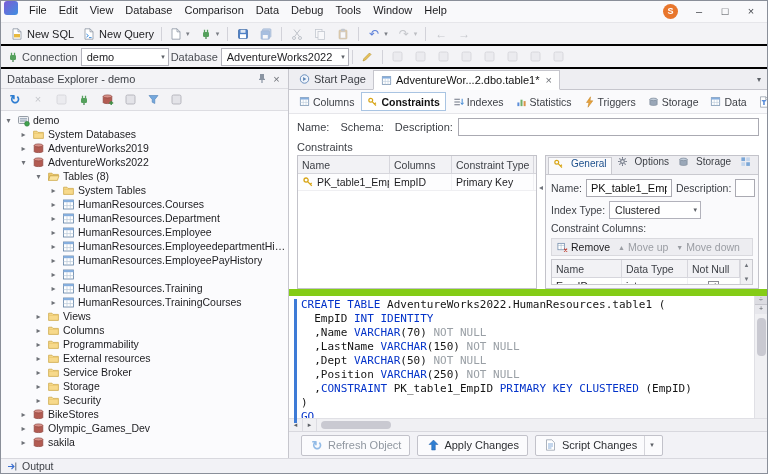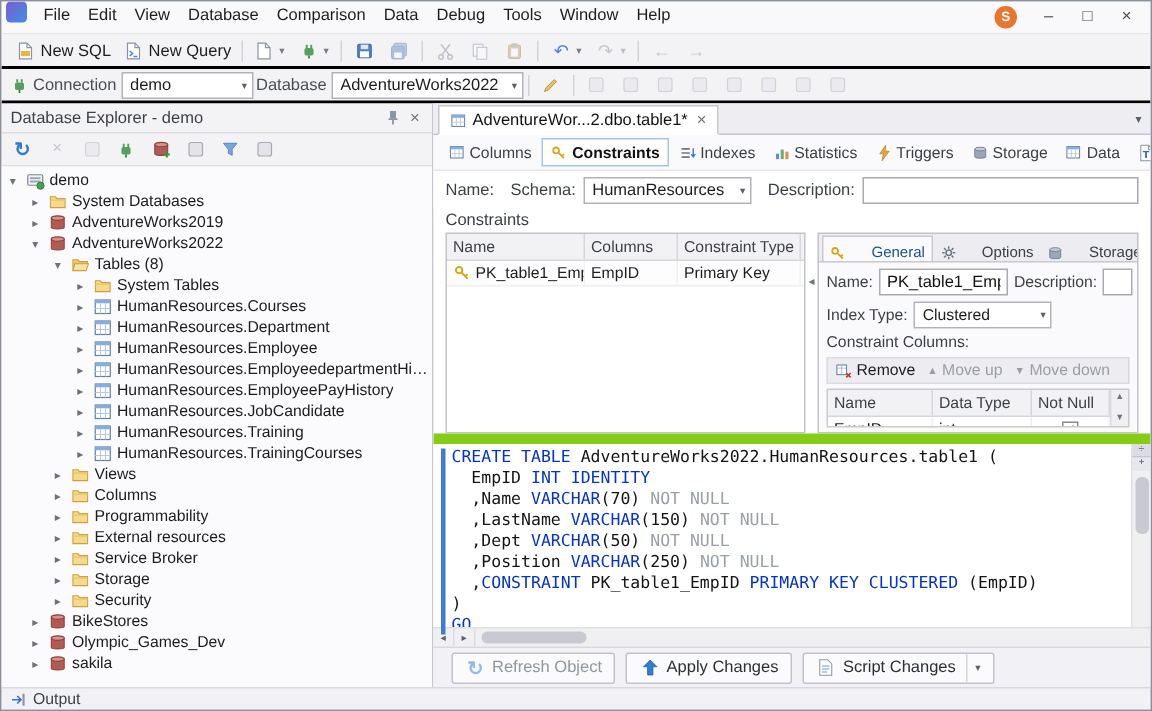--- a/index.html
+++ b/index.html
@@ -65,21 +65,21 @@
   .grid-body{flex:1;overflow:hidden}
   .grid-row{display:flex;height:17px;border-bottom:1px solid #efeff2;font-size:10.5px}
   .grid-row.selected{background:#fdfdfe}
   .gr-cell{padding:1px 4px;border-right:1px solid #f1f1f4;display:flex;align-items:center;gap:3px;overflow:hidden;white-space:nowrap}
   .gr-cell.center{justify-content:center}
   .row-ico{width:12px;height:12px;display:flex;align-items:center;justify-content:center;flex:0 0 auto}
   .vsplitter{width:8px;display:flex;align-items:flex-start;justify-content:center;color:#70747c;font-size:8px;padding-top:28px}
   
   .detail{flex:1;display:flex;flex-direction:column;min-width:0;background:#fafafc;border:1px solid #c3c3ca}
   .detail-tabs{height:19px;display:flex;align-items:flex-end;background:#ededf1;padding:0 2px;gap:1px;border-bottom:1px solid #c9c9cf;font-size:10px;overflow:hidden}
-  .dettab{height:18px;display:flex;align-items:flex-end;gap:17px;padding:0 4px;color:#3c3f45;white-space:nowrap}
+  .dettab{height:18px;display:flex;align-items:flex-start;gap:7px;padding:0 4px;color:#3c3f45;white-space:nowrap}
   .dettab.active{background:#fafafc;border:1px solid #c9c9cf;border-bottom:1px solid #fafafc;margin-bottom:-1px;color:#1c4f8c}
   .detail-body{flex:1;padding:3px 5px;display:flex;flex-direction:column;gap:3px;min-height:0;font-size:10.5px}
   .drow{display:flex;align-items:center;gap:4px;height:19px;flex:0 0 auto}
   .dlabel{color:#3c3f45;white-space:nowrap}
   .mini-toolbar{height:18px;background:#ededf1;border:1px solid #d9d9de;display:flex;align-items:center;gap:8px;padding:0 5px;flex:0 0 auto}
   .mtb{display:flex;align-items:center;gap:3px;white-space:nowrap}
   .mtb.dis{color:#9a9da3}
   .mtb .arr{font-size:7px;color:#9a9da3}
   .dgrid{flex:1;border:1px solid #c9c9cf;background:#fff;display:flex;min-height:0}
   .dgrid-main{flex:1;display:flex;flex-direction:column;min-width:0}
@@ -529,21 +529,20 @@
           </div>
           <div class="tree-row" style="padding-left: 48px;">
             <span class="tree-arrow">▸</span>
             <span class="tree-ico">
               <svg width="13" height="13" viewBox="0 0 13 13">
                 <rect x="1.5" y="2" width="10" height="9" fill="#fff" stroke="#5f7fa3" stroke-width="0.8"></rect>
                 <rect x="1.5" y="2" width="10" height="2.2" fill="#85aede"></rect>
                 <path d="M5 4.2 V11 M8.3 4.2 V11 M1.5 7.6 h10" stroke="#b9c8da" stroke-width="0.7" fill="none"></path>
               </svg>
             </span>
-            <span class="tree-label">HumanResources.JobCandidate</span>
           </div>
           <div class="tree-row" style="padding-left: 48px;">
             <span class="tree-arrow">▸</span>
             <span class="tree-ico">
               <svg width="13" height="13" viewBox="0 0 13 13">
                 <rect x="1.5" y="2" width="10" height="9" fill="#fff" stroke="#5f7fa3" stroke-width="0.8"></rect>
                 <rect x="1.5" y="2" width="10" height="2.2" fill="#85aede"></rect>
                 <path d="M5 4.2 V11 M8.3 4.2 V11 M1.5 7.6 h10" stroke="#b9c8da" stroke-width="0.7" fill="none"></path>
               </svg>
             </span>
@@ -659,20 +658,29 @@
               </svg>
             </span>
             <span class="tree-label">sakila</span>
           </div>
         </div>
     </div>
 
     <div class="main">
 
       <div class="tabstrip">
+          <div class="ftab">
+            <span class="ico10">
+              <svg width="12" height="12" viewBox="0 0 12 12">
+                <circle cx="6" cy="6" r="4.6" fill="#eef3fa" stroke="#5f87b8" stroke-width="1"></circle>
+                <path d="M4.4 3.8 L8 6 L4.4 8.2 Z" fill="#5f87b8"></path>
+              </svg>
+            </span>
+            <span class="ftab-label">Start Page</span>
+          </div>
           <div class="ftab active">
             <span class="ico10">
               <svg width="13" height="13" viewBox="0 0 13 13">
                 <rect x="1.5" y="2" width="10" height="9" fill="#fff" stroke="#5f7fa3" stroke-width="0.8"></rect>
                 <rect x="1.5" y="2" width="10" height="2.2" fill="#85aede"></rect>
                 <path d="M5 4.2 V11 M8.3 4.2 V11 M1.5 7.6 h10" stroke="#b9c8da" stroke-width="0.7" fill="none"></path>
               </svg>
             </span>
             <span class="ftab-label">AdventureWor...2.dbo.table1*</span>
             <span class="ftab-close">×</span>
@@ -753,24 +761,20 @@
                 <path d="M6.7 0.8 v2.8 h2.8" fill="none" stroke="#8a94a2" stroke-width="0.7"></path>
                 <text x="2.8" y="9.2" font-size="6.5" fill="#2e6fd0" font-family="DejaVu Sans, sans-serif" font-weight="bold">T</text>
               </svg>
             </span>
           </div>
         </div>
 
       <div class="formrow">
         <span class="flabel">Name:</span>
         <span class="flabel" style="margin-left:6px">Schema:</span>
-        <span class="combo" style="width:112px">
-          <span class="val">HumanResources</span>
-          <span class="dd">▾</span>
-        </span>
         <span class="flabel" style="margin-left:6px">Description:</span>
         <input class="textbox" style="flex: 1 1 0%;" value="">
 
       </div>
 
       <div class="section-label">Constraints</div>
 
       <div class="midsplit">
         <div class="cgrid">
           <div class="grid-header">

